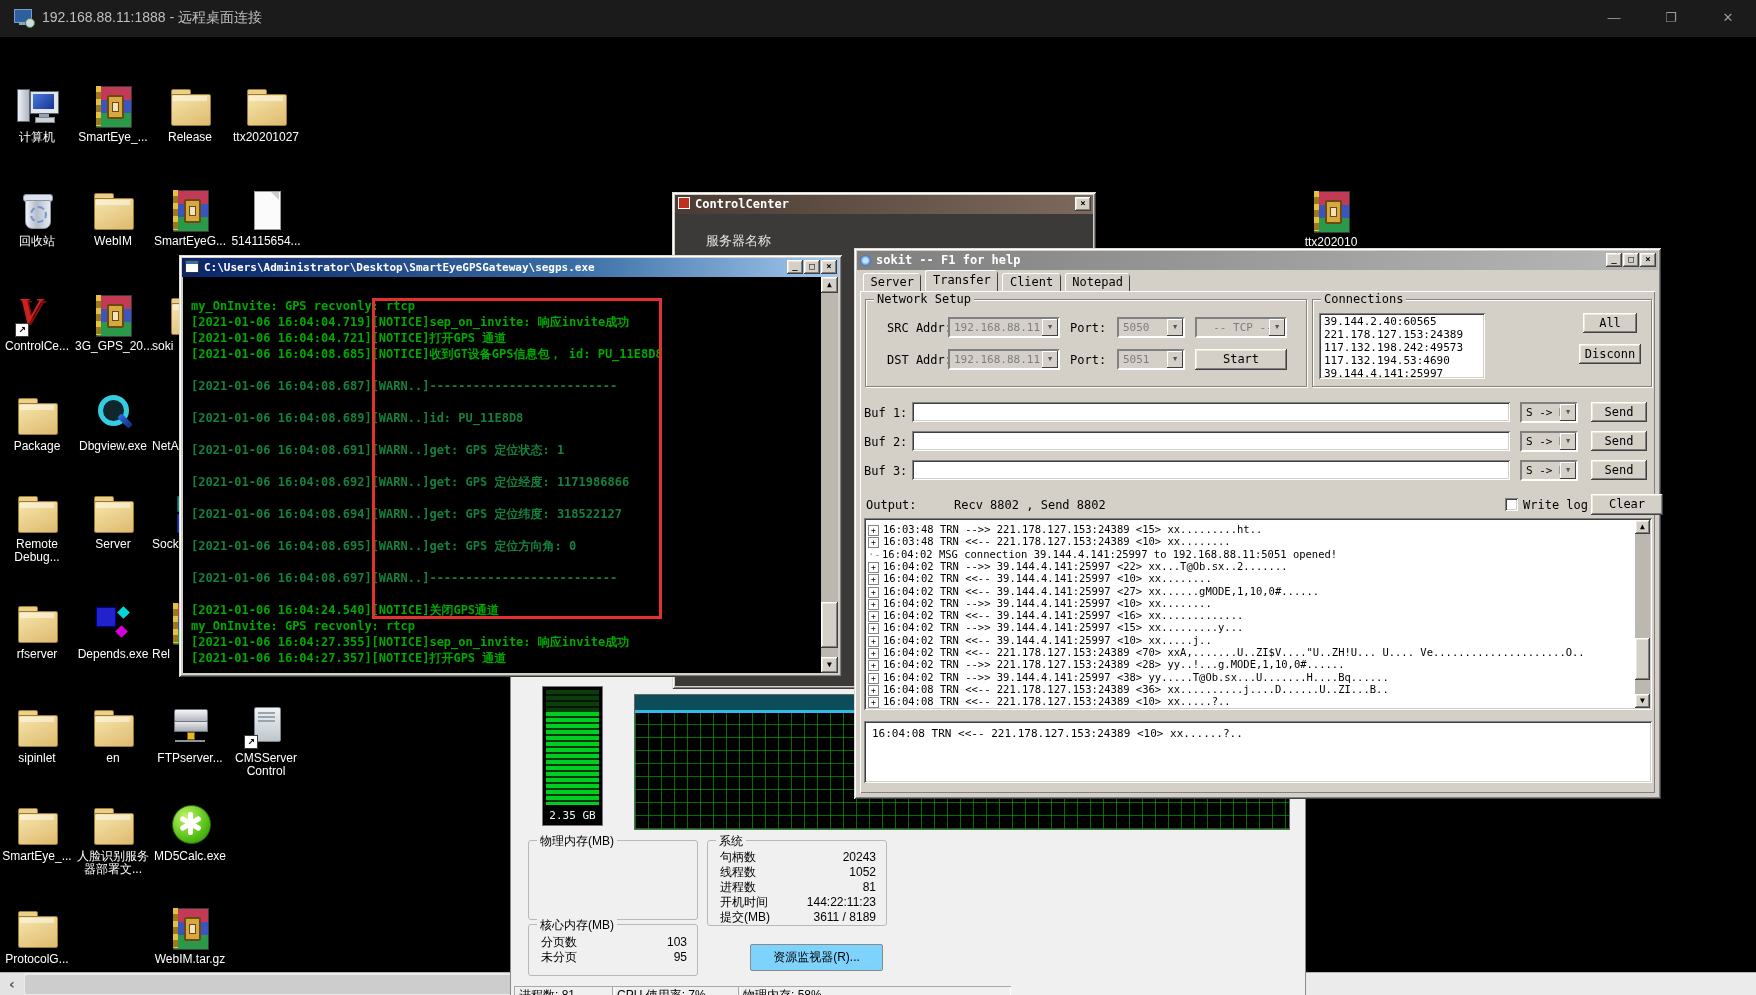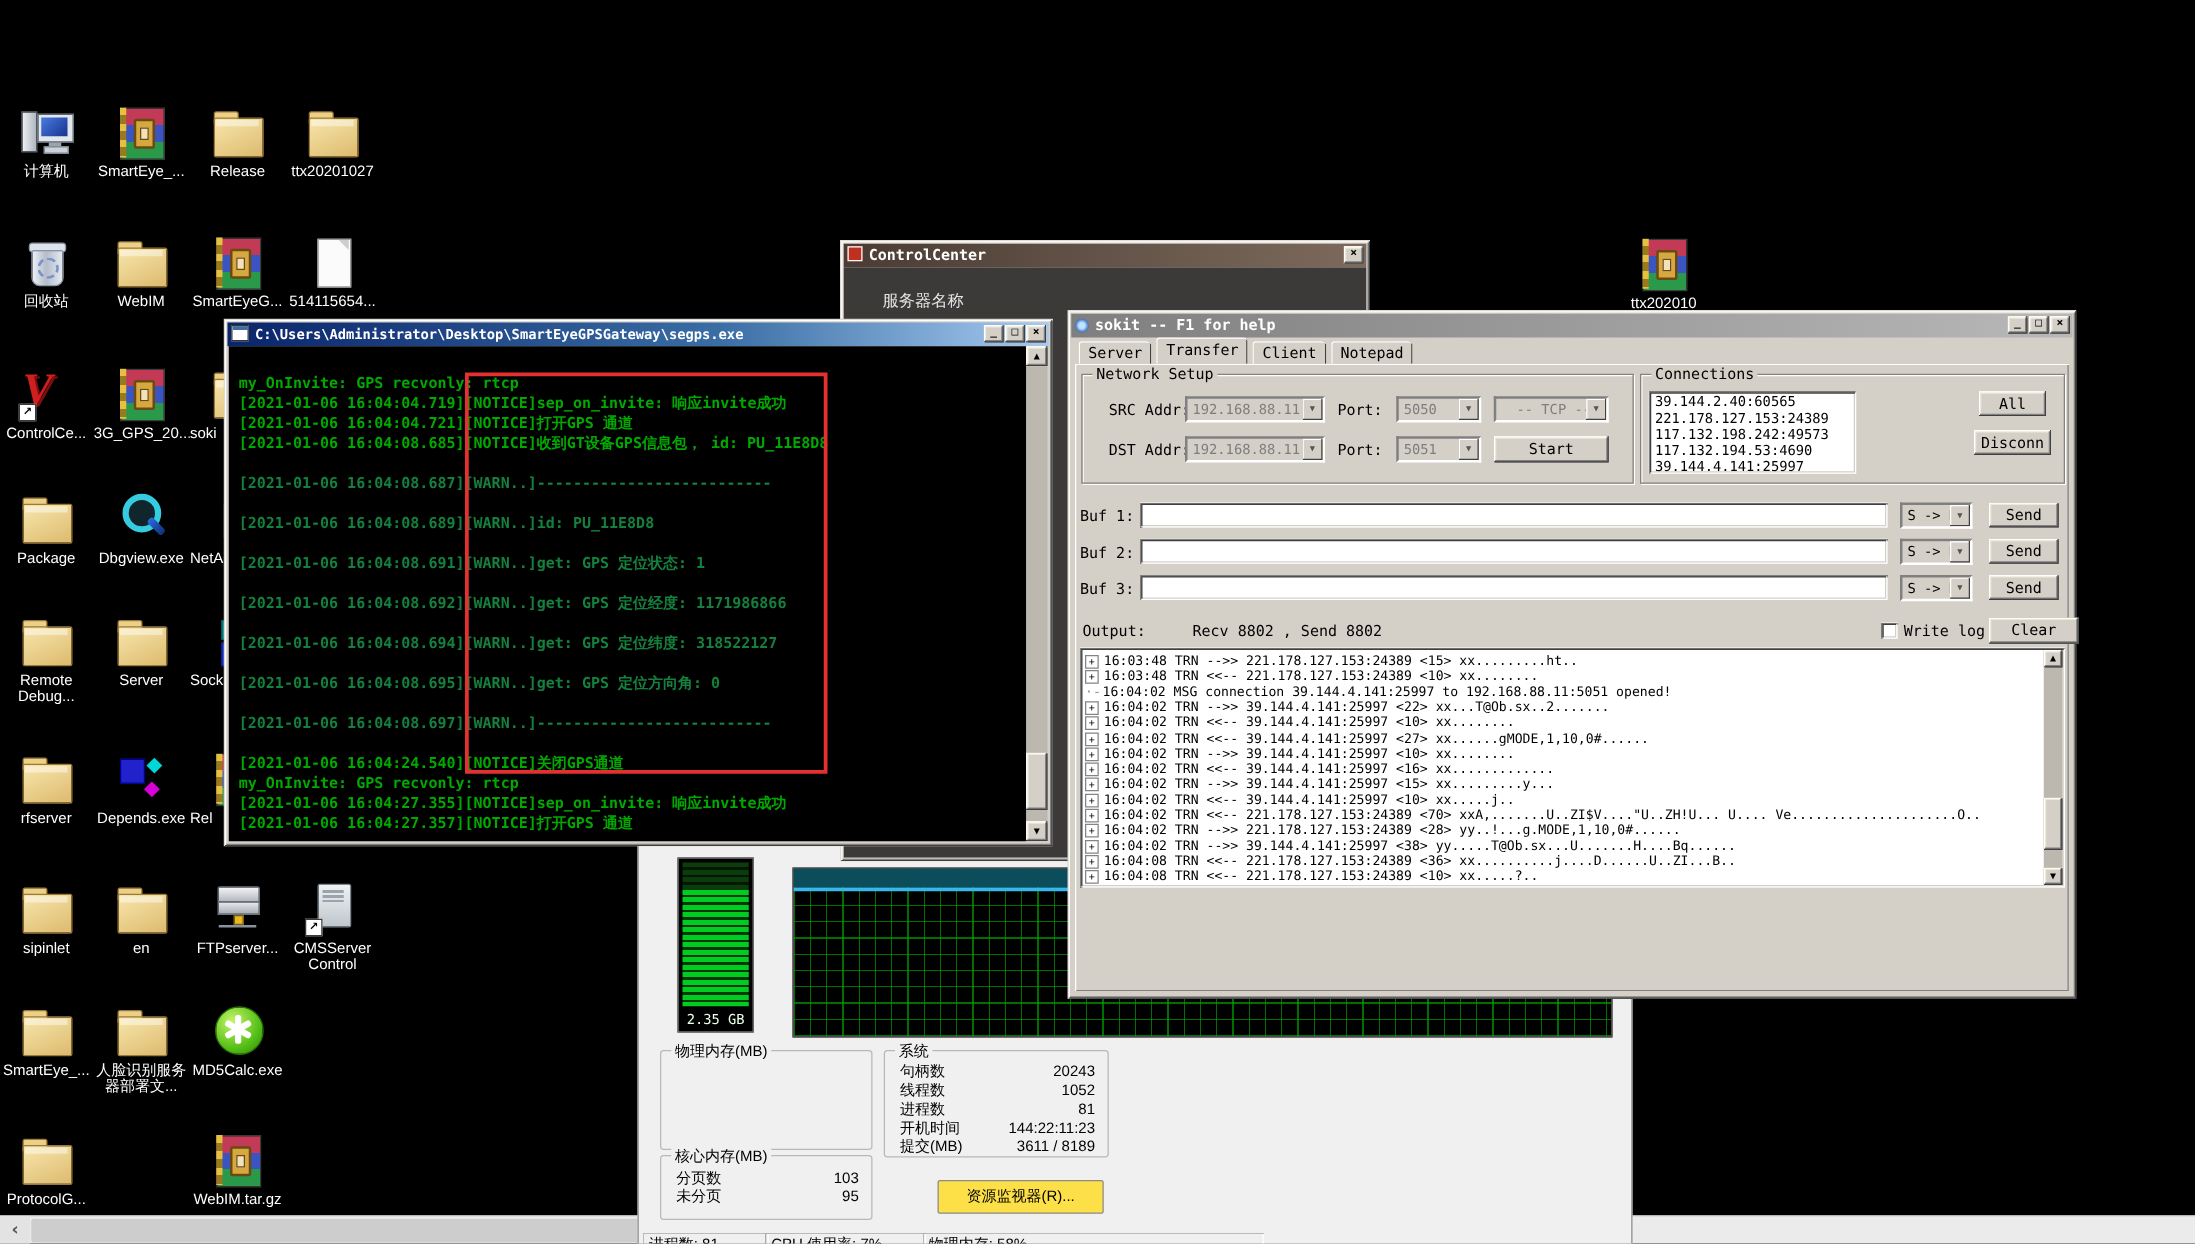--- a/index.html
+++ b/index.html
@@ -123,20 +123,31 @@
   .hscroll .larr{position:absolute;left:0;top:0;width:24px;height:23px;background:#e3e3e3;color:#555;
                  font:bold 14px/22px "DejaVu Sans",sans-serif;text-align:center;}
   .hscroll .hthumb{position:absolute;left:25px;top:2px;width:933px;height:19px;background:#cdcdcd;border-radius:2px;}
   .cc-body{position:absolute;left:3px;top:22px;right:3px;bottom:3px;background:#3c3a38;}
 </style>
 </head>
 <body>
 
 <div class="screen">
 
+  <div class="rdp-bar">
+    <span class="rdp-ico">
+        <span class="m1"></span>
+        <span class="m2"></span>
+        <span class="m3"></span>
+      </span>
+    <span class="rdp-title">192.168.88.11:1888 - 远程桌面连接</span>
+    <span class="rdp-ctl" style="left:1588px;">—</span>
+    <span class="rdp-ctl" style="left:1645px;">❐</span>
+    <span class="rdp-ctl" style="left:1702px;">✕</span>
+  </div>
 
   <div class="desktop">
     <div id="icon-host">
         <div class="dicon" style="left: -1px; top: 46px;">
           <div class="glyph t-computer">
             <i class="c-tower"></i>
             <i class="c-mon"></i>
             <i class="c-scr"></i>
             <i class="c-neck"></i>
             <i class="c-foot"></i>
@@ -434,21 +445,21 @@
             <div class="tmrow">
               <span>分页数</span>
               <span>103</span>
             </div>
             <div class="tmrow">
               <span>未分页</span>
               <span>95</span>
             </div>
           </div>
       </div>
-      <div class="btn" style="left:239px;top:280px;width:131px;height:25px;line-height:25px;background:#fde047;border:1px solid #8a8a8a;border-radius:2px;font-family:'Liberation Sans',sans-serif;">资源监视器(R)...</div>
+      <div class="btn" style="left:239px;top:280px;width:131px;height:25px;line-height:25px;background:#7dd3fc;border:1px solid #8a8a8a;border-radius:2px;font-family:'Liberation Sans',sans-serif;">资源监视器(R)...</div>
       <div id="tm-status">
           <div class="tmcell" style="left: 3px; width: 96px; top: 322px;">进程数: 81</div>
           <div class="tmcell" style="left: 101px; width: 124px; top: 322px;">CPU 使用率: 7%</div>
           <div class="tmcell" style="left: 227px; width: 268px; top: 322px;">物理内存: 58%</div>
         </div>
     </div>
 
     <div class="wframe" style="left:179px;top:218px;width:663px;height:422px;z-index:30;">
       <div class="titlebar" style="width:657px;background:linear-gradient(90deg,#0a246a,#3a6ea5 60%,#a6caf0);">
         <span style="display:inline-block;width:12px;height:11px;background:#fff;border:1px solid #333;box-shadow:inset 0 3px 0 #3a6ea5;margin:0 5px 0 3px;vertical-align:-2px;"></span><span style="font-size:11px;">C:\Users\Administrator\Desktop\SmartEyeGPSGateway\segps.exe</span>
@@ -575,20 +586,23 @@
           <div class="logrow" style="top: 29.6px;"><span class="nopb">·-</span>16:04:02 MSG connection 39.144.4.141:25997 to 192.168.88.11:5051 opened!</div>
           <div class="logrow" style="top: 17.3px;"><span class="pb">+</span>16:03:48 TRN &lt;&lt;-- 221.178.127.153:24389 &lt;10&gt; xx........</div>
           <div class="logrow" style="top: 5px;"><span class="pb">+</span>16:03:48 TRN --&gt;&gt; 221.178.127.153:24389 &lt;15&gt; xx.........ht..</div>
         <div class="sb" style="position:absolute;right:2px;top:2px;width:15px;height:188px;">
           <span class="sbtn bo" style="top:0;height:14px;line-height:13px;">▲</span>
           <span class="thumb bo" style="top:118px;height:42px;"></span>
           <span class="sbtn bo" style="bottom:0;height:14px;line-height:13px;">▼</span>
         </div>
       </div>
 
+      <div class="bi" style="position:absolute;left:10px;top:473px;width:788px;height:62px;">
+        <span style="position:absolute;left:8px;top:6px;font:11px 'DejaVu Sans Mono',monospace;white-space:pre;">16:04:08 TRN &lt;&lt;-- 221.178.127.153:24389 &lt;10&gt; xx......?..</span>
+      </div>
     </div>
   </div>
 
   <div class="hscroll">
     <span class="larr">‹</span>
     <span class="hthumb"></span>
   </div>
 </div>
 
 </body></html>

